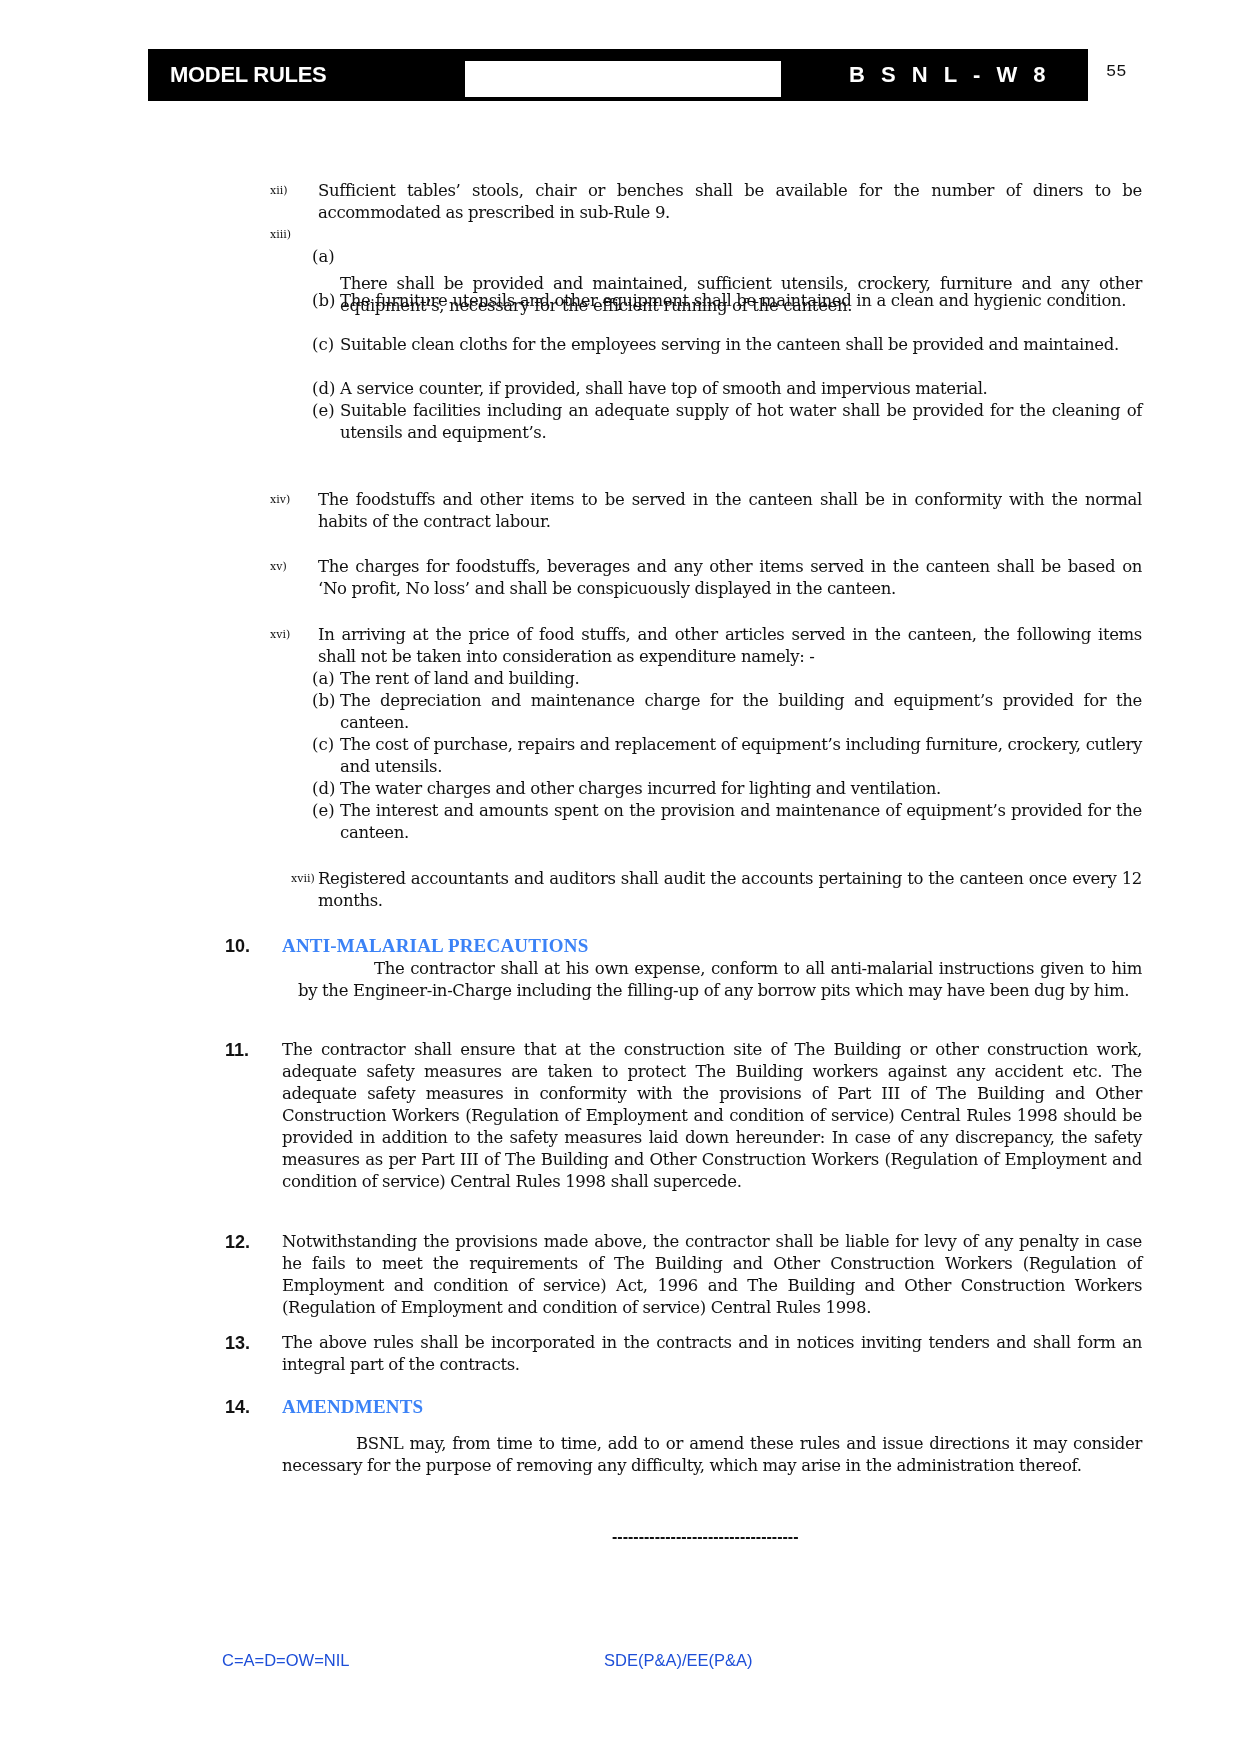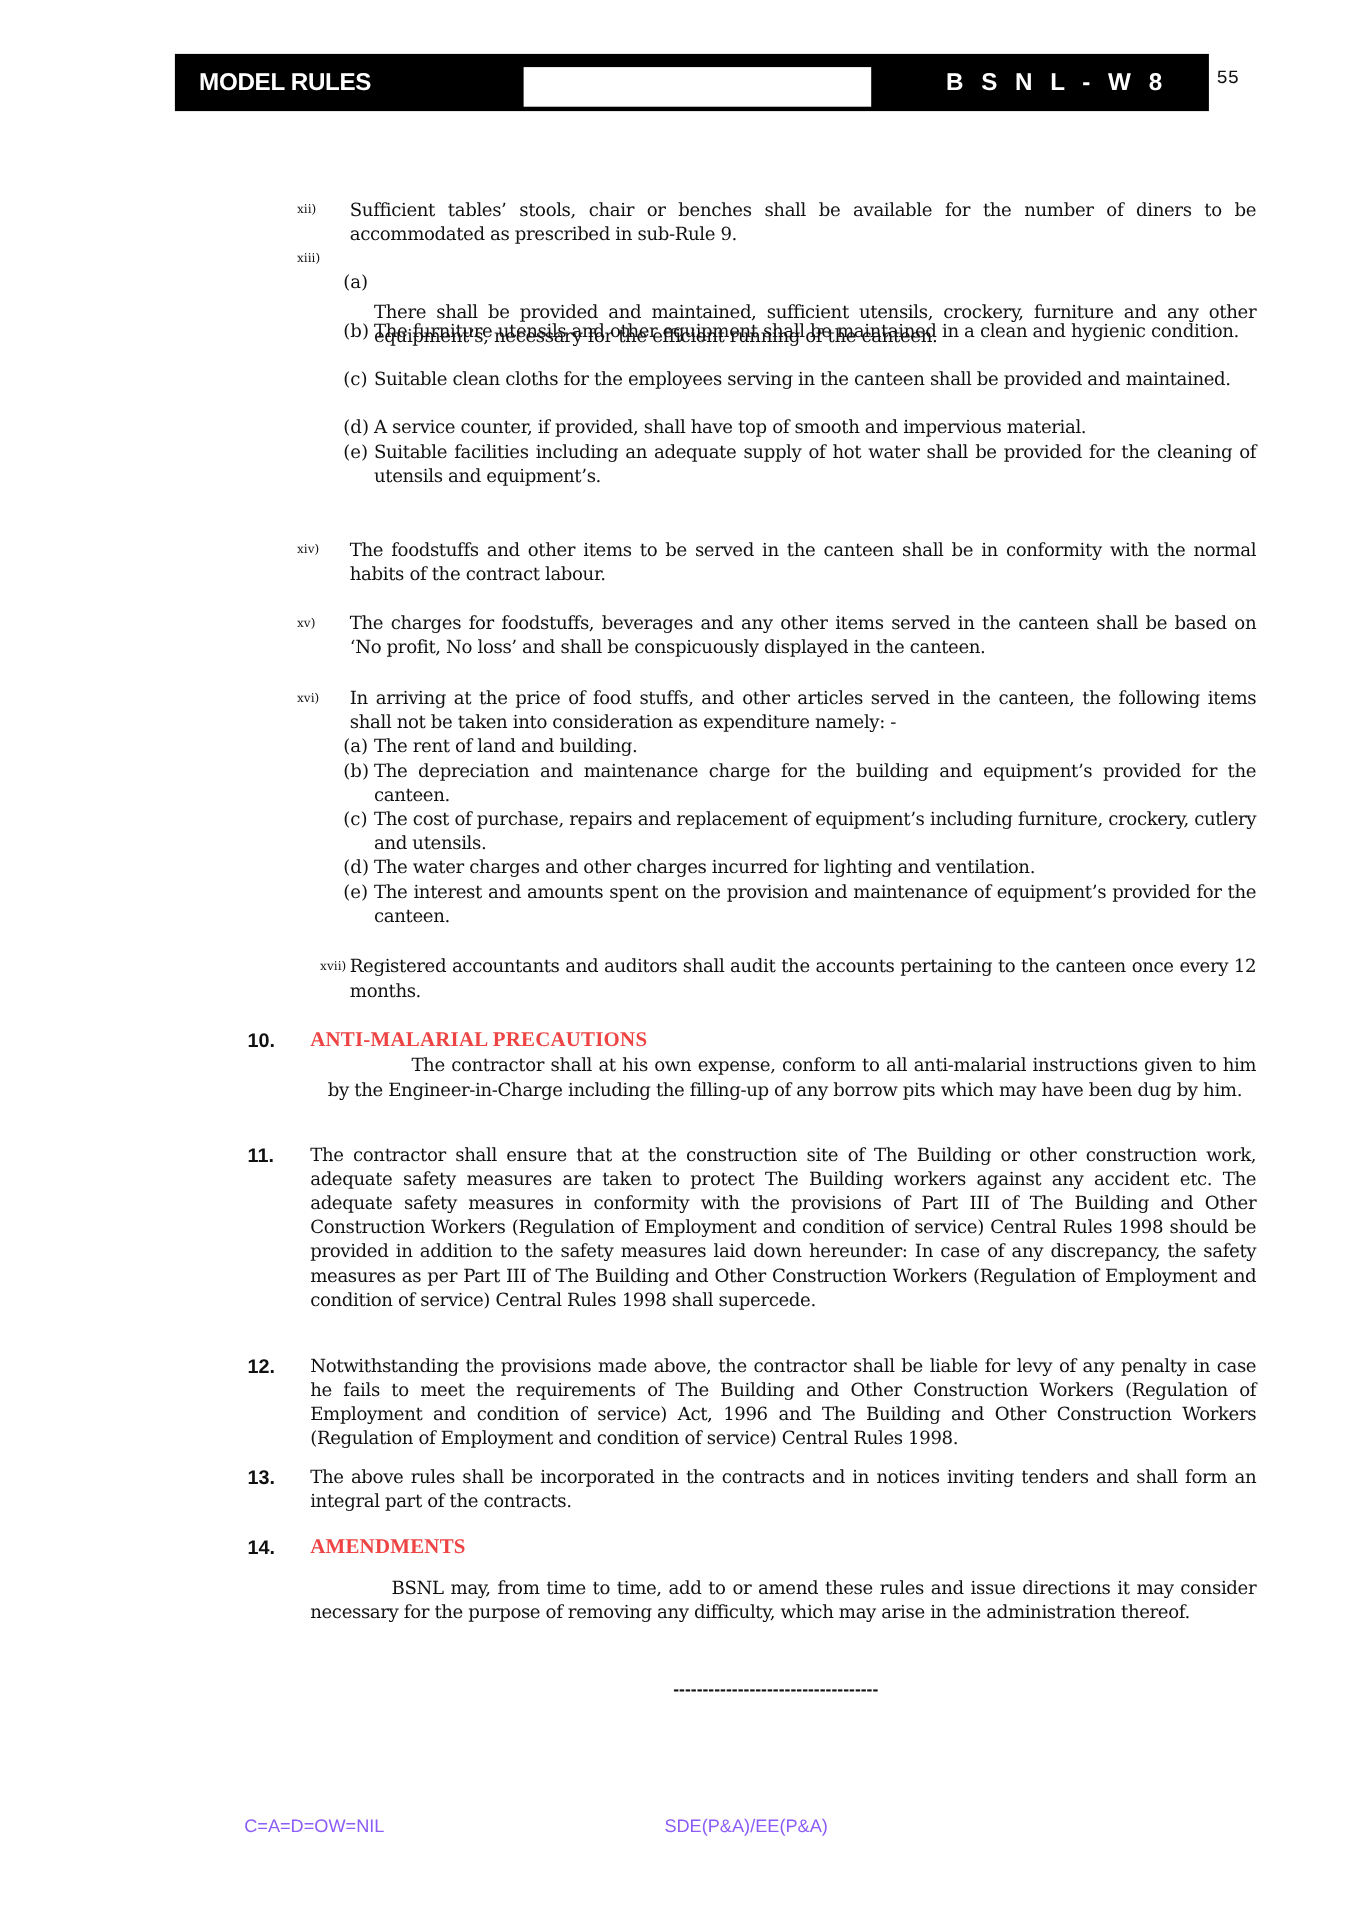--- a/index.html
+++ b/index.html
@@ -1,32 +1,32 @@
 <!DOCTYPE html>
 <html><head>
 <meta charset="utf-8">
 <style>
   html, body { margin: 0; padding: 0; background: #ffffff; }
   body { width: 1241px; height: 1754px; position: relative; overflow: hidden; color: #111; }
 
   
-  .banner { position: absolute; left: 148px; top: 49px; width: 940px; height: 52px; background: #000; margin-left: 11px; }
+  .banner { position: absolute; left: 148px; top: 49px; width: 940px; height: 52px; background: #000; }
   .banner .title { position: absolute; left: 22px; top: 13px; color: #fff; font-family: "Liberation Sans", sans-serif; font-weight: bold; font-size: 22px; letter-spacing: -0.3px; }
   .banner .blank { position: absolute; left: 317px; top: 12px; width: 316px; height: 36px; background: #fff; }
   .banner .code { position: absolute; left: 701px; top: 13px; color: #fff; font-family: "Liberation Sans", sans-serif; font-weight: bold; font-size: 22px; letter-spacing: 4px; word-spacing: 2px; }
   .page-num { position: absolute; left: 1106px; top: 62px; font-family: Liberation Mono, monospace; font-size: 17px; color: #111; }
 
   
   .t { position: absolute; font-family: "DejaVu Serif", "Liberation Serif", serif; font-size: 16.5px; line-height: 22px; color: #111; text-align: justify; letter-spacing: -0.35px; }
   .roman { position: absolute; font-family: "DejaVu Serif", "Liberation Serif", serif; font-size: 11px; line-height: 22px; color: #111; }
   .sub { position: absolute; font-family: "DejaVu Serif", "Liberation Serif", serif; font-size: 16.5px; line-height: 22px; color: #111; }
   .num { position: absolute; font-family: "Liberation Sans", sans-serif; font-weight: bold; font-size: 18px; color: #111; }
-  .head { position: absolute; font-family: "Liberation Serif", "DejaVu Serif", serif; font-weight: bold; font-size: 19px; color: #ef4444; letter-spacing: 0.2px; }
+  .head { position: absolute; font-family: "Liberation Serif", "DejaVu Serif", serif; font-weight: bold; font-size: 19px; color: #3b82f6; letter-spacing: 0.2px; }
   .dashes { position: absolute; left: 612px; top: 1528px; font-family: "Liberation Sans", sans-serif; font-weight: bold; font-size: 16px; letter-spacing: 0px; color: #111; }
-  .footer { position: absolute; top: 1651px; font-family: "Liberation Sans", "DejaVu Sans", sans-serif; font-size: 16.5px; color: #8b5cf6; }
+  .footer { position: absolute; top: 1651px; font-family: "Liberation Sans", "DejaVu Sans", sans-serif; font-size: 16.5px; color: #1d4ed8; }
   .indent-first { text-indent: 74px; }
 </style>
 </head>
 <body>
 
 <div class="banner">
   <span class="title">MODEL RULES</span>
   <div class="blank"></div>
   <span class="code">B S N L - W 8</span>
 </div>

